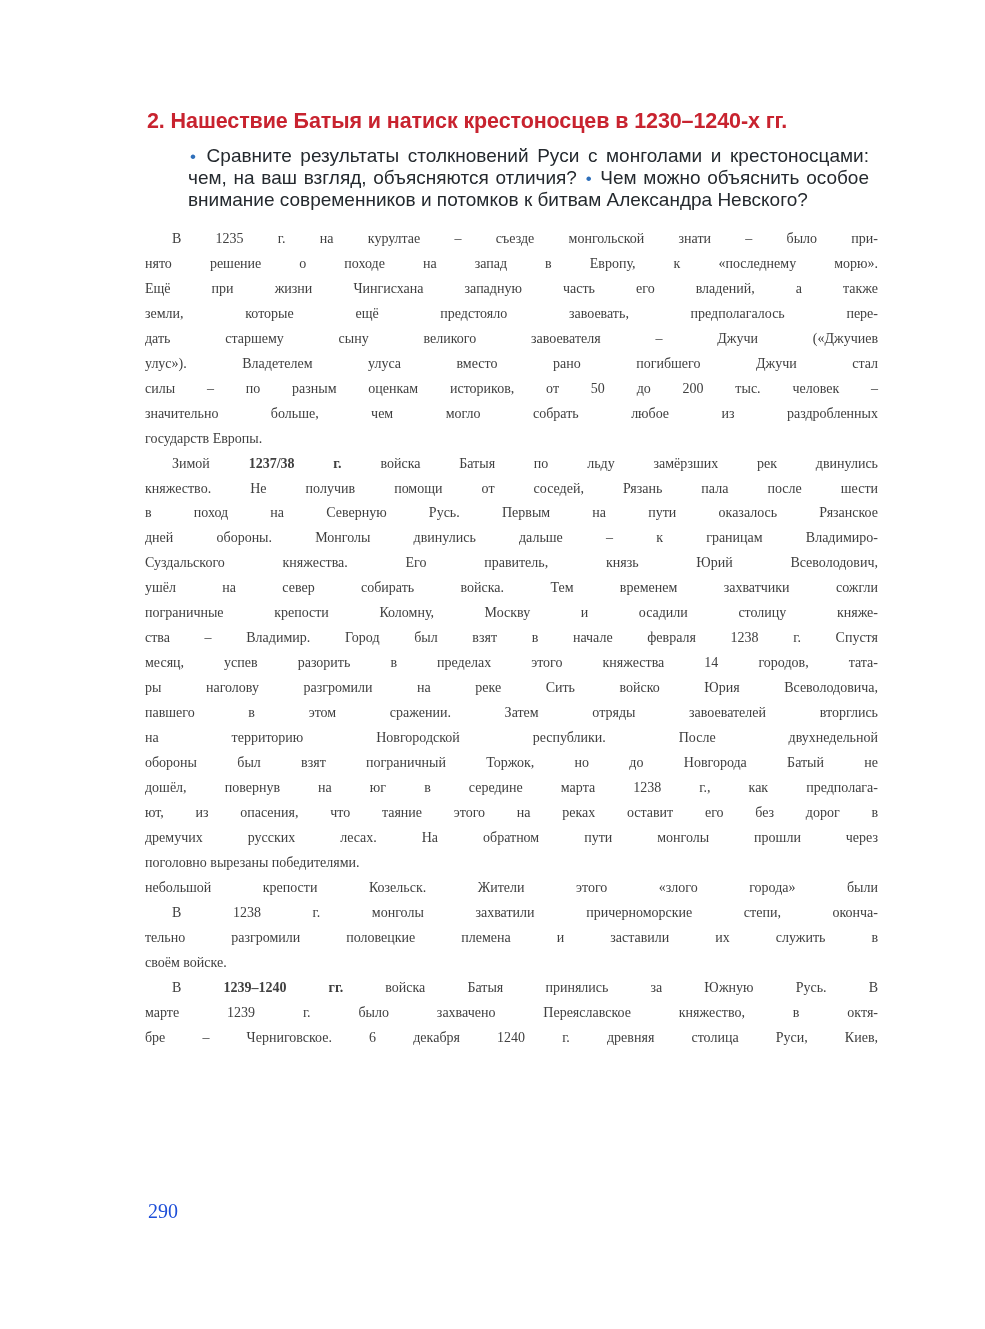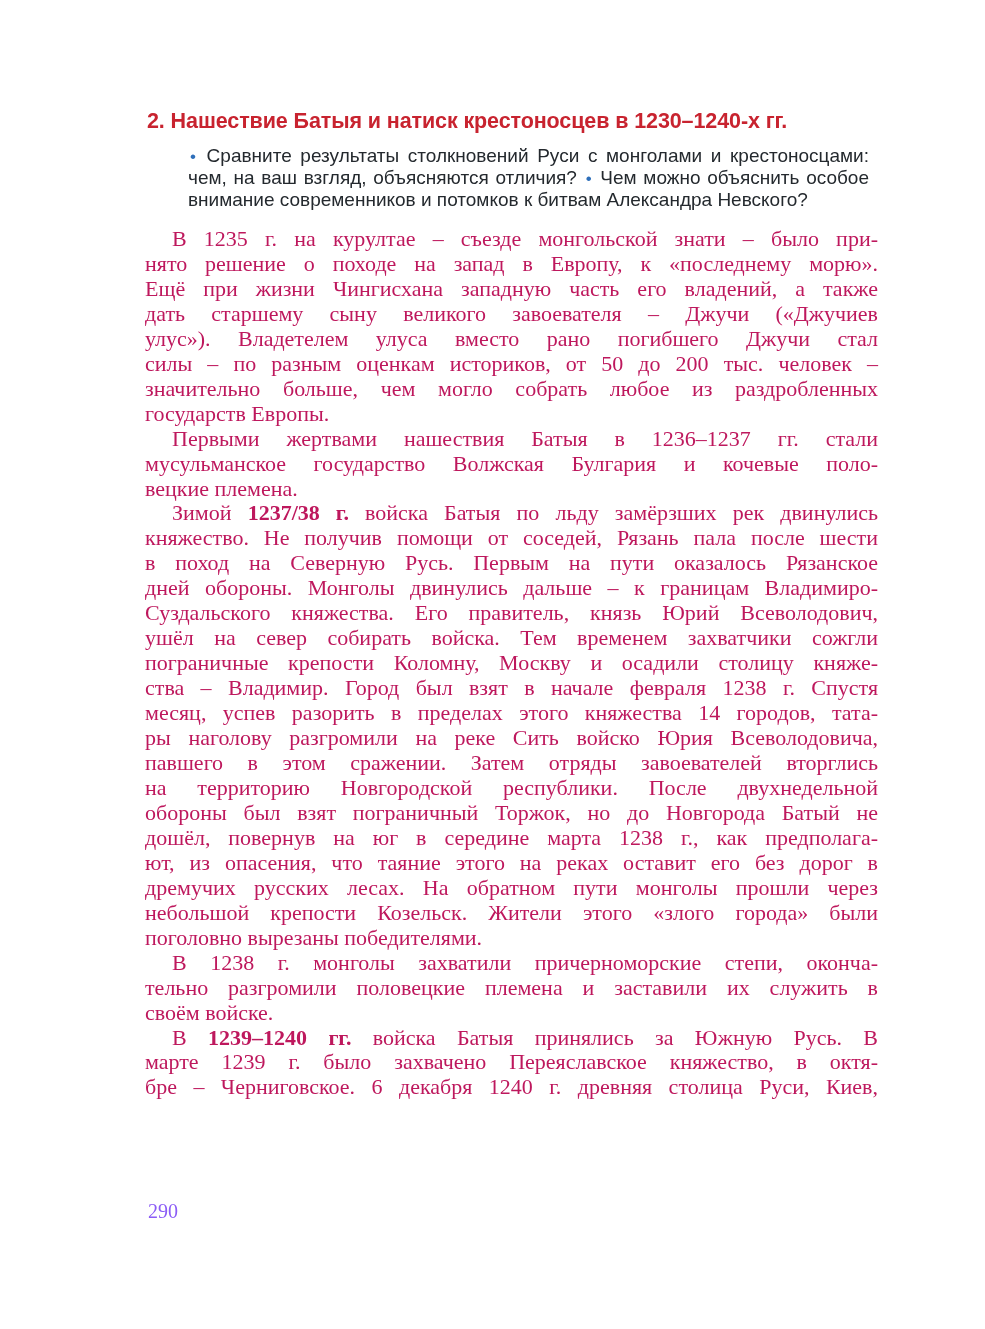--- a/index.html
+++ b/index.html
@@ -34,86 +34,82 @@
     text-align-last:justify;
   }
   .qline.last{ text-align-last:left; }
   .q-bullet{
     font-size:17px;
     padding:0 2px;
   }
   .body-text{
     position:absolute;
     left:145px;top:227px;width:733px;
-    font-size:22px;
+    font-size:14px;
     line-height:24.95px;
-    color:#be185d;
+    color:#404040;
   }
   .paragraph{ margin:0; }
   .line{
     text-align:justify;
     text-align-last:justify;
     text-justify:inter-word;
     white-space:normal;
   }
   .line.first{ text-indent:27px; }
   .line.lastline{ text-align-last:left; }
   .line b{ font-weight:bold; }
   .page-number{
     position:absolute;
     left:148px;top:1200px;
     font-size:20px;
-    color:#8b5cf6;
+    color:#1d4ed8;
   }
 </style>
 </head>
 <body>
 
 <div class="page">
   <h2 class="heading" style="color: rgb(200, 35, 47);">2. Нашествие Батыя и натиск крестоносцев в 1230–1240-х гг.</h2>
   <div class="questions">
       <div class="qline"><span class="q-bullet" style="color: rgb(46, 111, 186);">•</span> Сравните результаты столкновений Руси с монголами и крестоносцами:</div>
       <div class="qline">чем, на ваш взгляд, объясняются отличия? <span class="q-bullet" style="color: rgb(46, 111, 186);">•</span> Чем можно объяснить особое</div>
       <div class="qline last">внимание современников и потомков к битвам Александра Невского?</div>
     </div>
   <div class="body-text">
       <div class="paragraph">
         <div class="line first">В 1235 г. на курултае – съезде монгольской знати – было при-</div>
         <div class="line">нято решение о походе на запад в Европу, к «последнему морю».</div>
         <div class="line">Ещё при жизни Чингисхана западную часть его владений, а также</div>
+        <div class="line">земли, которые ещё предстояло завоевать, предполагалось пере-</div>
         <div class="line">дать старшему сыну великого завоевателя – Джучи («Джучиев</div>
         <div class="line">улус»). Владетелем улуса вместо рано погибшего Джучи стал</div>
         <div class="line">силы – по разным оценкам историков, от 50 до 200 тыс. человек –</div>
         <div class="line">значительно больше, чем могло собрать любое из раздробленных</div>
         <div class="line lastline">государств Европы.</div>
-      </div>
-      <div class="paragraph">
-        <div class="line first">Первыми жертвами нашествия Батыя в 1236–1237 гг. стали</div>
-        <div class="line">мусульманское государство Волжская Булгария и кочевые поло-</div>
-        <div class="line lastline">вецкие племена.</div>
       </div>
       <div class="paragraph">
         <div class="line first">Зимой <b>1237/38 г.</b> войска Батыя по льду замёрзших рек двинулись</div>
         <div class="line">княжество. Не получив помощи от соседей, Рязань пала после шести</div>
         <div class="line">в поход на Северную Русь. Первым на пути оказалось Рязанское</div>
         <div class="line">дней обороны. Монголы двинулись дальше – к границам Владимиро-</div>
         <div class="line">Суздальского княжества. Его правитель, князь Юрий Всеволодович,</div>
         <div class="line">ушёл на север собирать войска. Тем временем захватчики сожгли</div>
         <div class="line">пограничные крепости Коломну, Москву и осадили столицу княже-</div>
         <div class="line">ства – Владимир. Город был взят в начале февраля 1238 г. Спустя</div>
         <div class="line">месяц, успев разорить в пределах этого княжества 14 городов, тата-</div>
         <div class="line">ры наголову разгромили на реке Сить войско Юрия Всеволодовича,</div>
         <div class="line">павшего в этом сражении. Затем отряды завоевателей вторглись</div>
         <div class="line">на территорию Новгородской республики. После двухнедельной</div>
         <div class="line">обороны был взят пограничный Торжок, но до Новгорода Батый не</div>
         <div class="line">дошёл, повернув на юг в середине марта 1238 г., как предполага-</div>
         <div class="line">ют, из опасения, что таяние этого на реках оставит его без дорог в</div>
         <div class="line">дремучих русских лесах. На обратном пути монголы прошли через</div>
+        <div class="line lastline">поголовно вырезаны победителями.</div>
         <div class="line">небольшой крепости Козельск. Жители этого «злого города» были</div>
-        <div class="line lastline">поголовно вырезаны победителями.</div>
       </div>
       <div class="paragraph">
         <div class="line first">В 1238 г. монголы захватили причерноморские степи, оконча-</div>
         <div class="line">тельно разгромили половецкие племена и заставили их служить в</div>
         <div class="line lastline">своём войске.</div>
       </div>
       <div class="paragraph">
         <div class="line first">В <b>1239–1240 гг.</b> войска Батыя принялись за Южную Русь. В</div>
         <div class="line">марте 1239 г. было захвачено Переяславское княжество, в октя-</div>
         <div class="line">бре – Черниговское. 6 декабря 1240 г. древняя столица Руси, Киев,</div>

